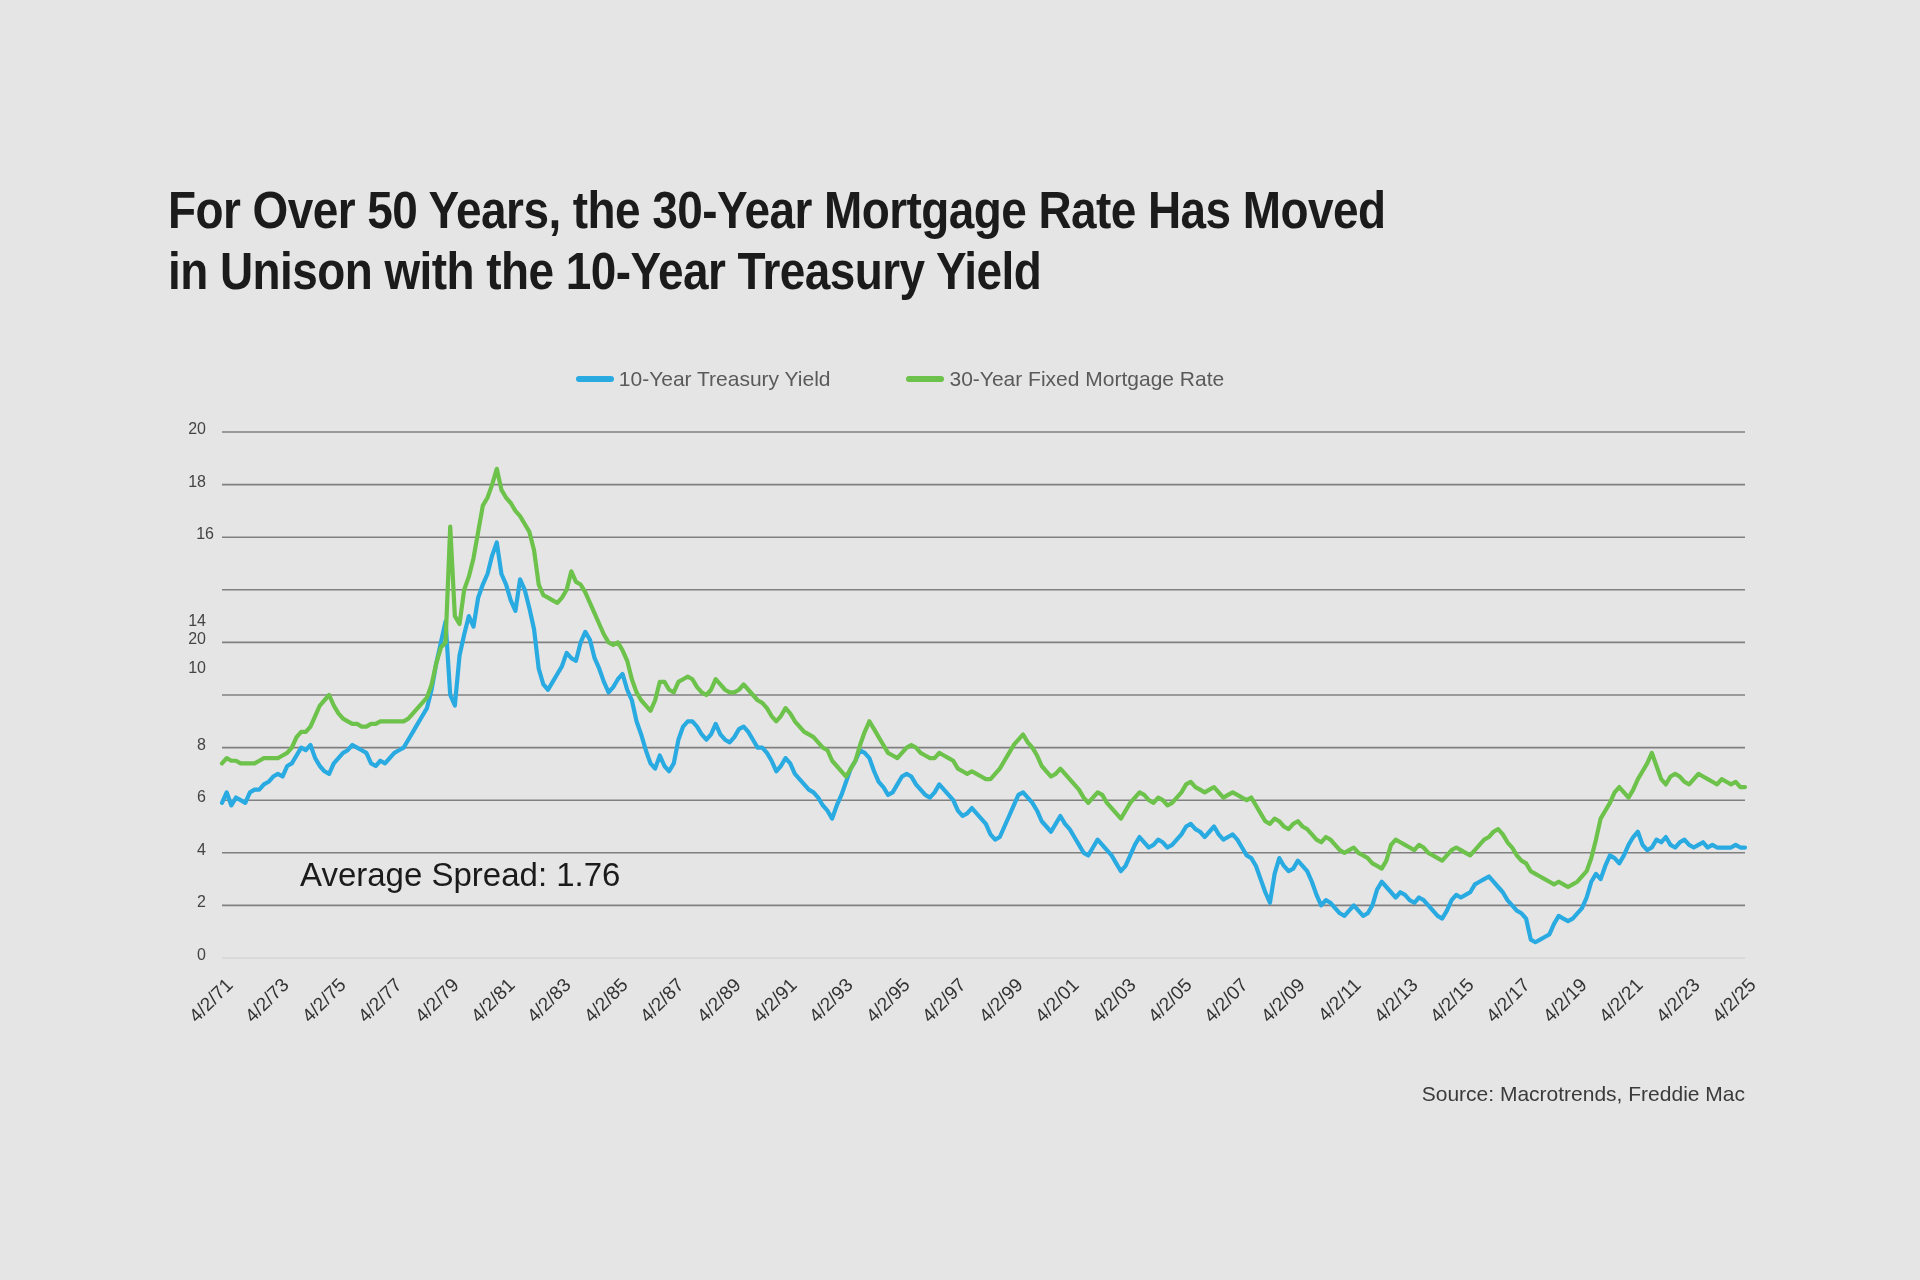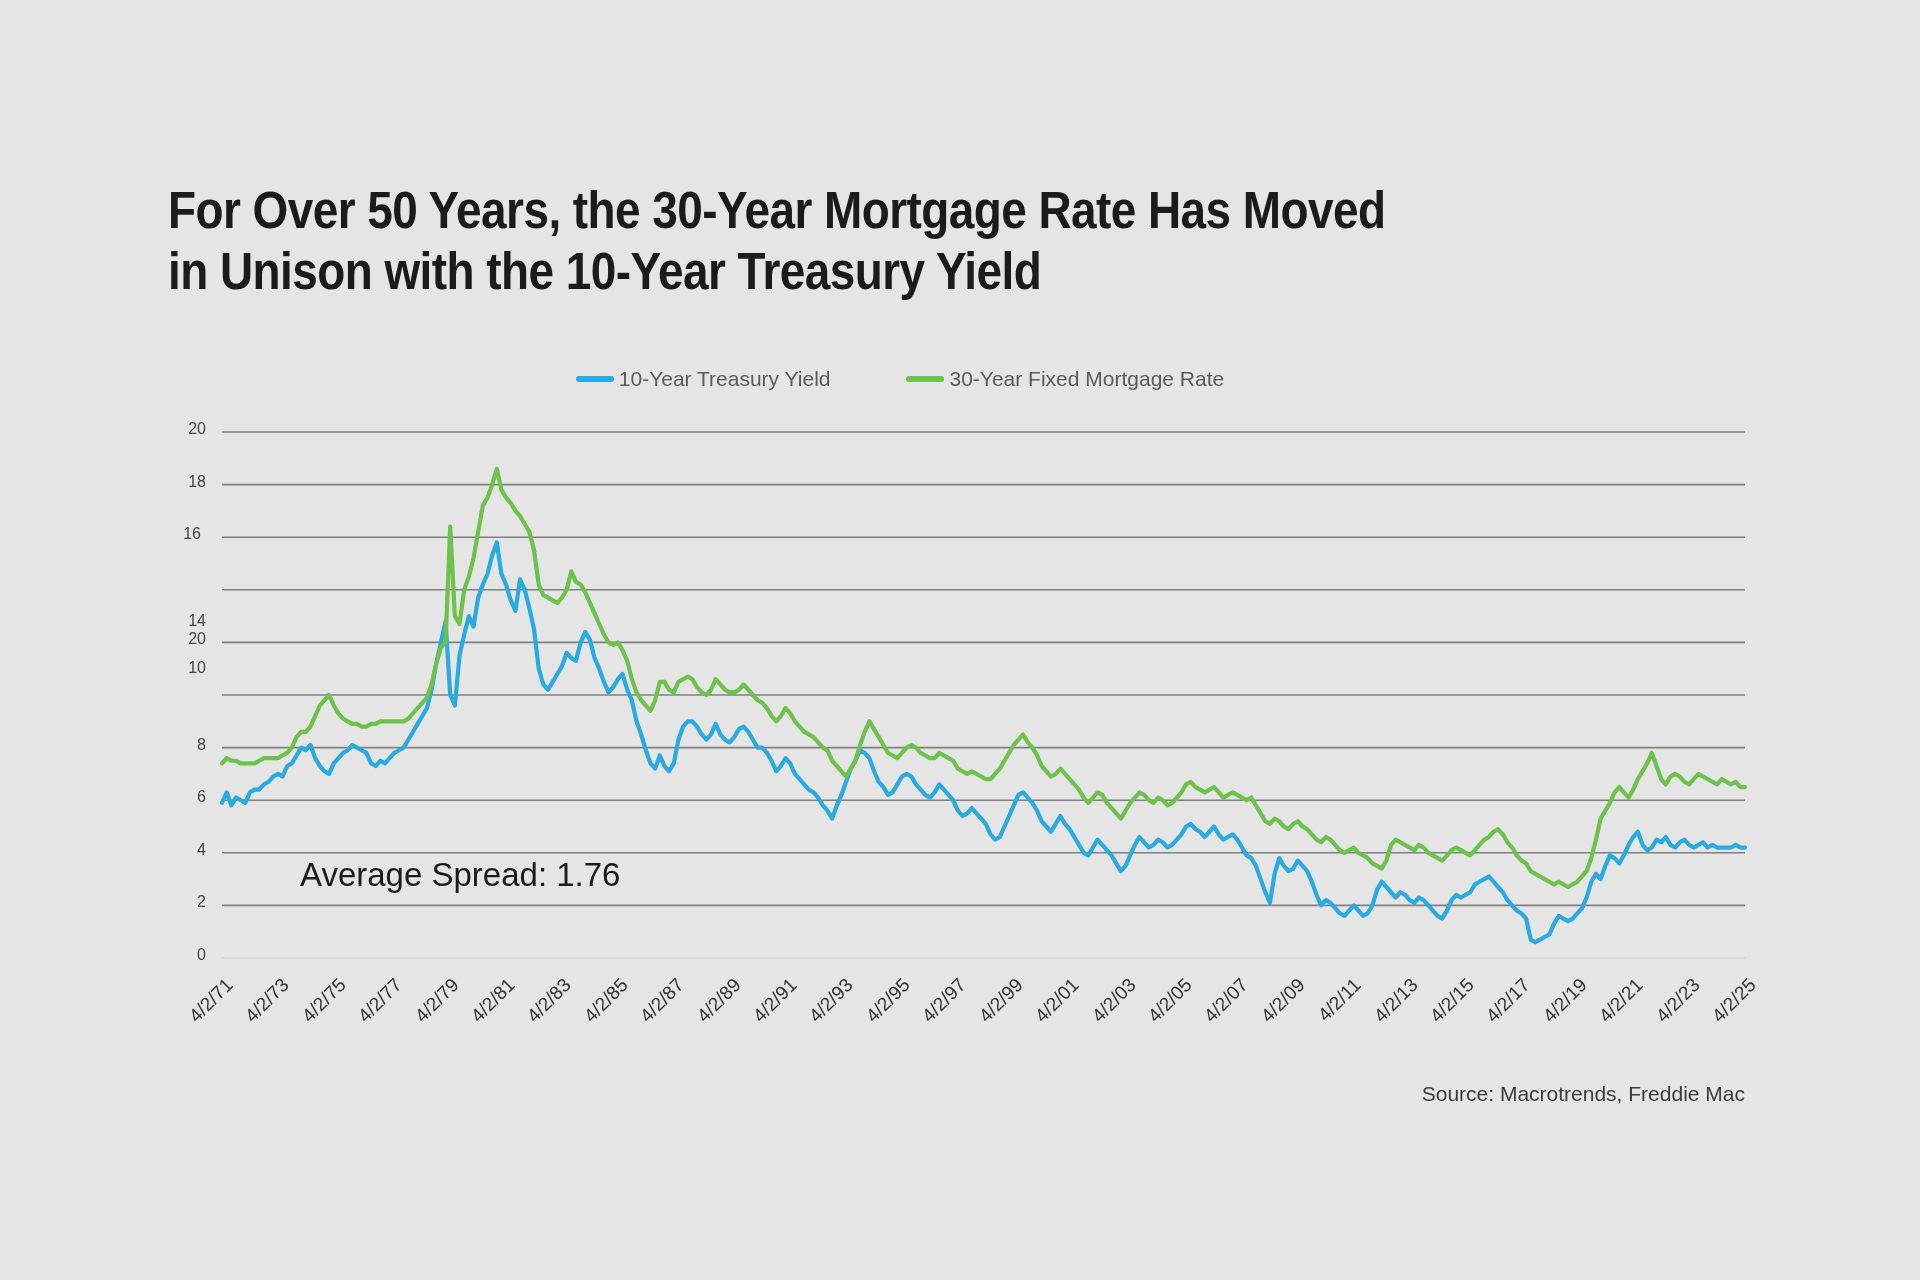--- a/index.html
+++ b/index.html
@@ -109,21 +109,21 @@
 
   <div id="ylabels">
       <div class="ylab" style="left: 144px; top: 947px;">0</div>
       <div class="ylab" style="left: 144px; top: 894.4px;">2</div>
       <div class="ylab" style="left: 144px; top: 841.8px;">4</div>
       <div class="ylab" style="left: 144px; top: 789.2px;">6</div>
       <div class="ylab" style="left: 144px; top: 736.6px;">8</div>
       <div class="ylab" style="left: 144px; top: 660px;">10</div>
       <div class="ylab" style="left: 144px; top: 631.4px;">20</div>
       <div class="ylab" style="left: 144px; top: 578.8px; margin-top: 34px;">14</div>
-      <div class="ylab" style="left: 139px; top: 526.2px;">16</div>
+      <div class="ylab" style="left: 152px; top: 526.2px;">16</div>
       <div class="ylab" style="left: 144px; top: 473.6px;">18</div>
       <div class="ylab" style="left: 144px; top: 421px;">20</div>
     </div>
 
   <div id="chart">
     <svg id="plot" viewBox="0 0 1523 526" preserveAspectRatio="none">
       <g id="gridlines">
           <line x1="0" x2="1523" y1="526" y2="526" stroke="#D9D9D9" stroke-width="2"></line>
           <line x1="0" x2="1523" y1="473.4" y2="473.4" stroke="#808080" stroke-width="1.6"></line>
           <line x1="0" x2="1523" y1="420.8" y2="420.8" stroke="#808080" stroke-width="1.6"></line>

